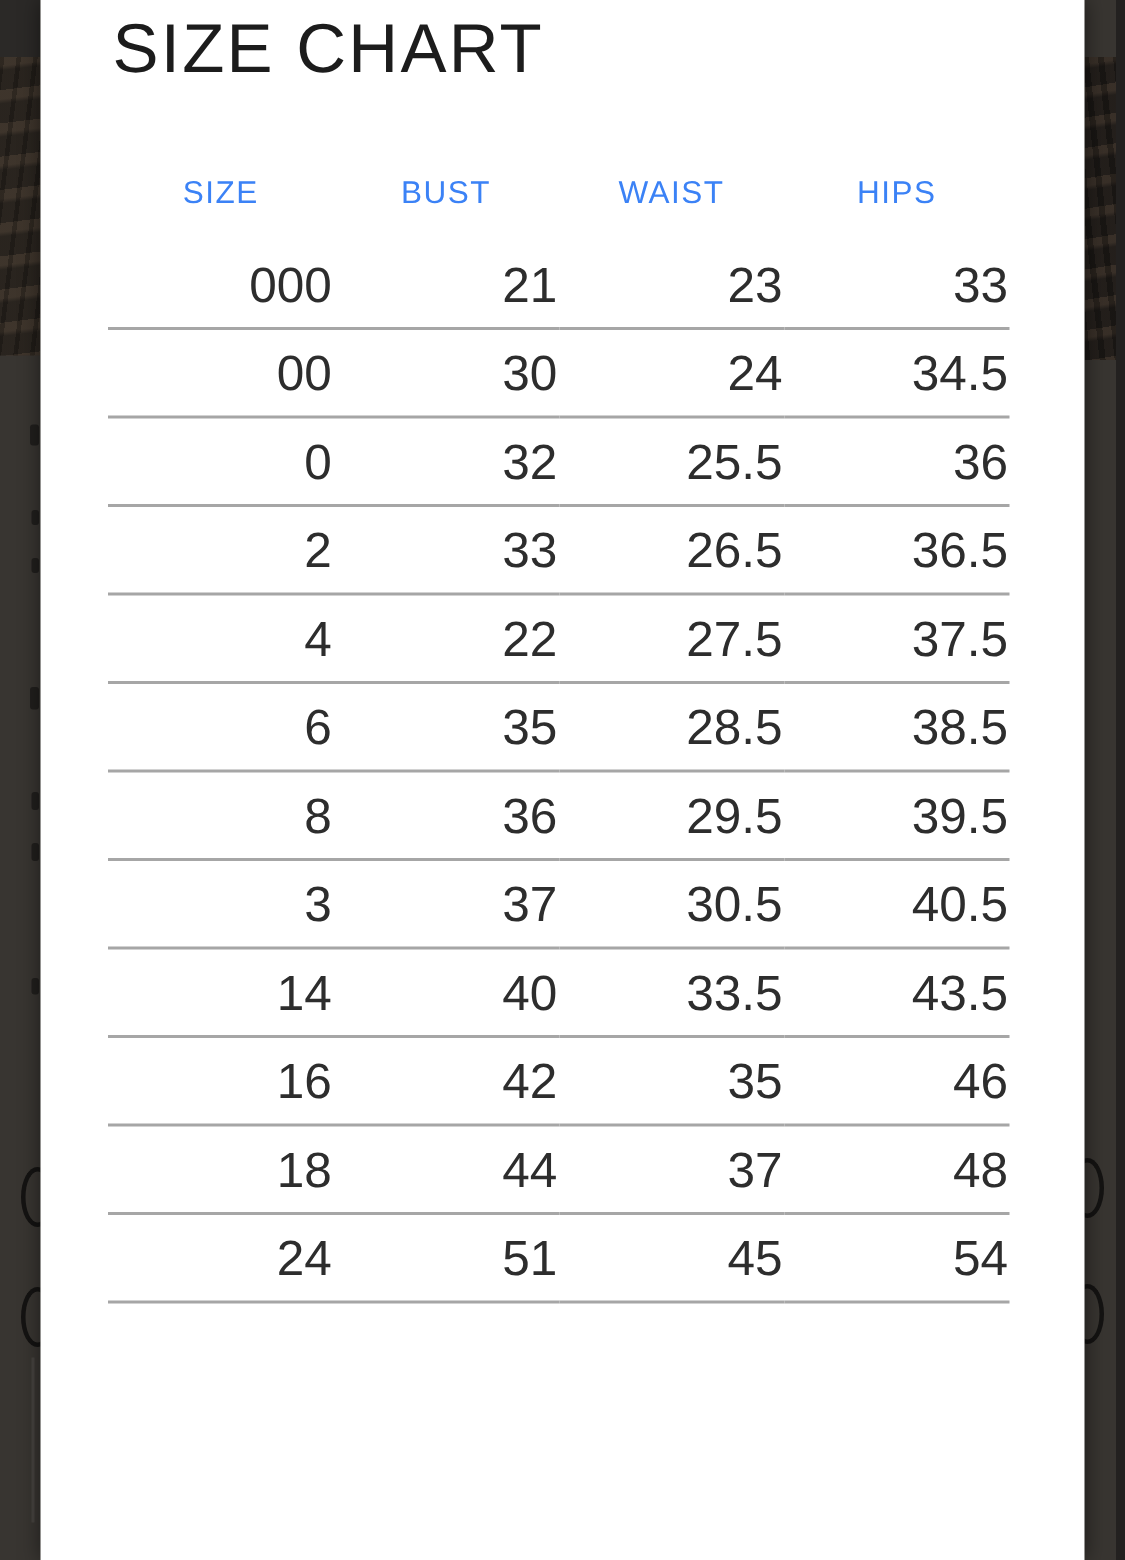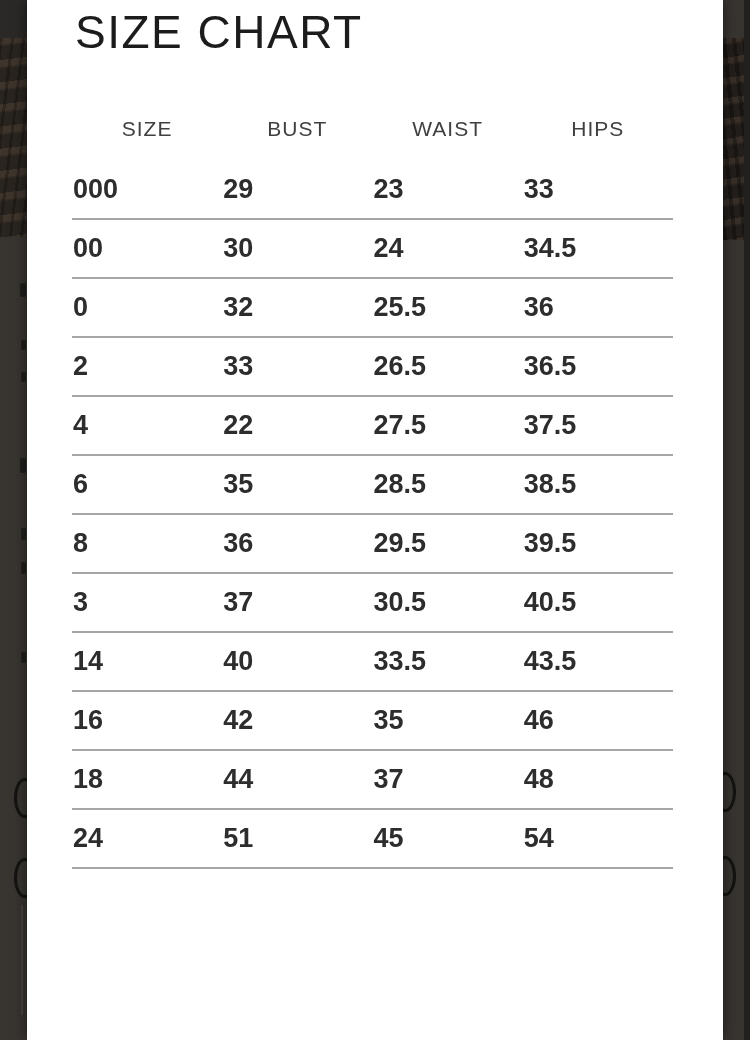--- a/index.html
+++ b/index.html
@@ -68,26 +68,26 @@
     letter-spacing: 1.5px; color: #1c1c1c;
   }
   table.size-chart {
     margin: 38px 0 0 45px;
     width: 601px;
     border-collapse: collapse;
     table-layout: fixed;
   }
   table.size-chart th {
     height: 63px; vertical-align: middle; text-align: center;
-    font-size: 21px; font-weight: 300; letter-spacing: 1px; color: #404040;
+    font-size: 21px; font-weight: 300; letter-spacing: 1px; color: #3b82f6;
   }
   table.size-chart tbody tr { border-bottom: 2px solid #a6a6a6; }
   table.size-chart td {
-    height: 55px; vertical-align: middle; text-align: left;
-    font-size: 27px; font-weight: 700; color: #2d2d2d;
+    height: 55px; vertical-align: middle; text-align: right;
+    font-size: 33px; font-weight: 400; color: #2d2d2d;
   }
 </style>
 </head>
 <body>
 
 <div class="stage">
 
   <div class="backdrop-strip backdrop-left">
     <div class="bg-top-left"></div>
     <div class="bg-photo bg-photo-left"></div>
@@ -118,21 +118,21 @@
         <tr>
           <th>SIZE</th>
           <th>BUST</th>
           <th>WAIST</th>
           <th>HIPS</th>
         </tr>
       </thead>
       <tbody>
           <tr>
             <td>000</td>
-            <td>29</td>
+            <td>21</td>
             <td>23</td>
             <td>33</td>
           </tr>
           <tr>
             <td>00</td>
             <td>30</td>
             <td>24</td>
             <td>34.5</td>
           </tr>
           <tr>

